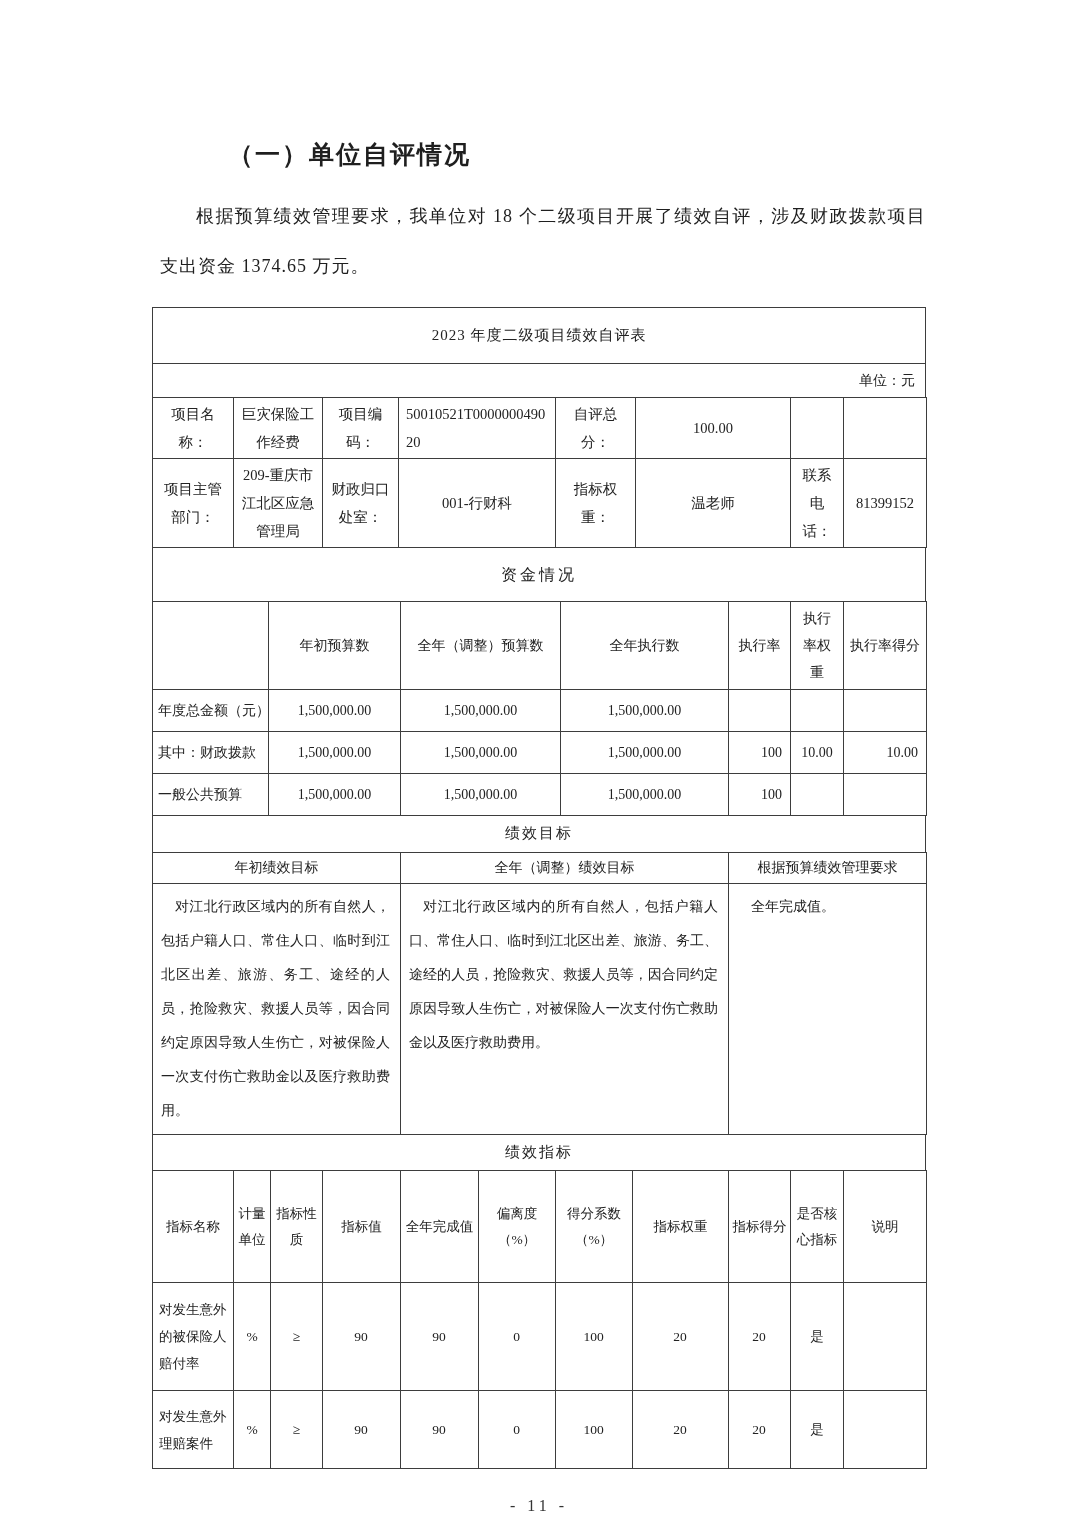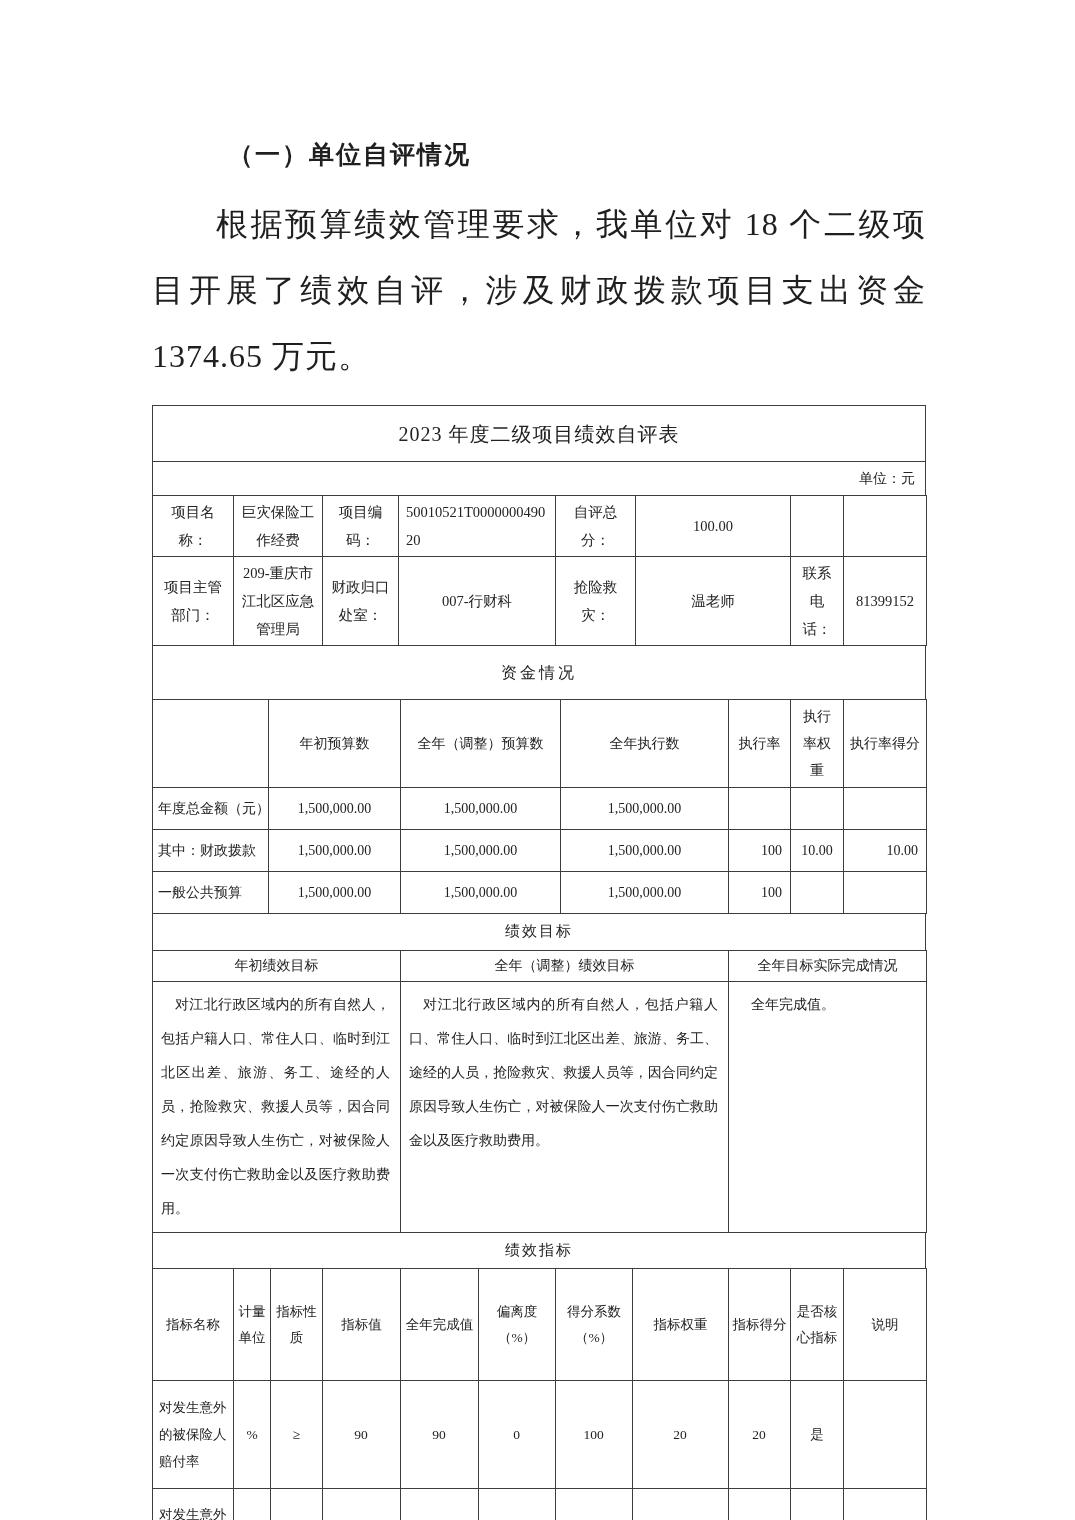--- a/index.html
+++ b/index.html
@@ -2,27 +2,27 @@
 <html><head>
 <meta charset="utf-8">
 <style>
   html,body{margin:0;padding:0;}
   body{
     width:1075px;height:1520px;overflow:hidden;background:#ffffff;
     font-family:"Liberation Serif","DejaVu Serif",serif;color:#1f1f1f;
   }
   .page{box-sizing:border-box;width:1075px;height:1520px;padding:138px 149px 0 152px;position:relative;border-radius:13px;}
   .heading{font-size:25px;font-weight:700;margin:0 0 0 76px;letter-spacing:2px;}
-  .para{font-size:32px;line-height:66px;text-align:justify;text-indent:2em;margin:20px 0 0 0;letter-spacing:1px;}
+  .para{font-size:18px;line-height:50px;text-align:justify;text-indent:2em;margin:20px 0 0 8px;letter-spacing:1px;}
   .tbl{margin-top:16px;}
   table.t{width:774px;border-collapse:collapse;table-layout:fixed;font-size:14px;}
   table.t:not(:first-child){margin-top:-1px;}
   .t td{border:1px solid #3d3d3d;text-align:center;vertical-align:middle;padding:2px 6px;line-height:2.1;color:#222;box-sizing:border-box;}
   
-  .t-title td{height:56px;font-size:20px;letter-spacing:1px;}
+  .t-title td{height:56px;font-size:15px;letter-spacing:1px;}
   .t-unit td{height:30px;text-align:right;padding-right:10px;font-size:14px;}
   
   .t-info td{font-size:14.5px;line-height:28px;}
   .t-info .r-a td{height:56px;}
   .t-info .r-b td{height:84px;}
   .t-info .code{text-align:left;word-break:break-all;padding-left:7px;}
   
   .t-banner td{height:54px;font-size:16px;letter-spacing:3px;}
   .t-banner.small td{height:31px;font-size:15px;letter-spacing:2px;}
   
@@ -90,22 +90,22 @@
         <td class="code">50010521T000000049020</td>
         <td>自评总分：</td>
         <td>100.00</td>
         <td></td>
         <td></td>
       </tr>
       <tr class="r-b">
         <td>项目主管部门：</td>
         <td>209-重庆市江北区应急管理局</td>
         <td>财政归口处室：</td>
-        <td>007-行财科</td>
-        <td>抢险救灾：</td>
+        <td>001-行财科</td>
+        <td>指标权重：</td>
         <td>温老师</td>
         <td>联系电话：</td>
         <td>81399152</td>
       </tr>
     </tbody>
       </table>
 
     <table class="t t-banner">
       <tbody>
           <tr>
@@ -175,21 +175,21 @@
     <table class="t t-goals">
       <colgroup>
         <col style="width:248px">
           <col style="width:328px">
           <col style="width:198px">
       </colgroup>
       <tbody>
           <tr class="hdr">
         <td>年初绩效目标</td>
         <td>全年（调整）绩效目标</td>
-        <td>全年目标实际完成情况</td>
+        <td>根据预算绩效管理要求</td>
       </tr>
       <tr class="body">
         <td>对江北行政区域内的所有自然人，包括户籍人口、常住人口、临时到江北区出差、旅游、务工、途经的人员，抢险救灾、救援人员等，因合同约定原因导致人生伤亡，对被保险人一次支付伤亡救助金以及医疗救助费用。</td>
         <td>对江北行政区域内的所有自然人，包括户籍人口、常住人口、临时到江北区出差、旅游、务工、途经的人员，抢险救灾、救援人员等，因合同约定原因导致人生伤亡，对被保险人一次支付伤亡救助金以及医疗救助费用。</td>
         <td>全年完成值。</td>
       </tr>
     </tbody>
       </table>
 
     <table class="t t-banner small">

